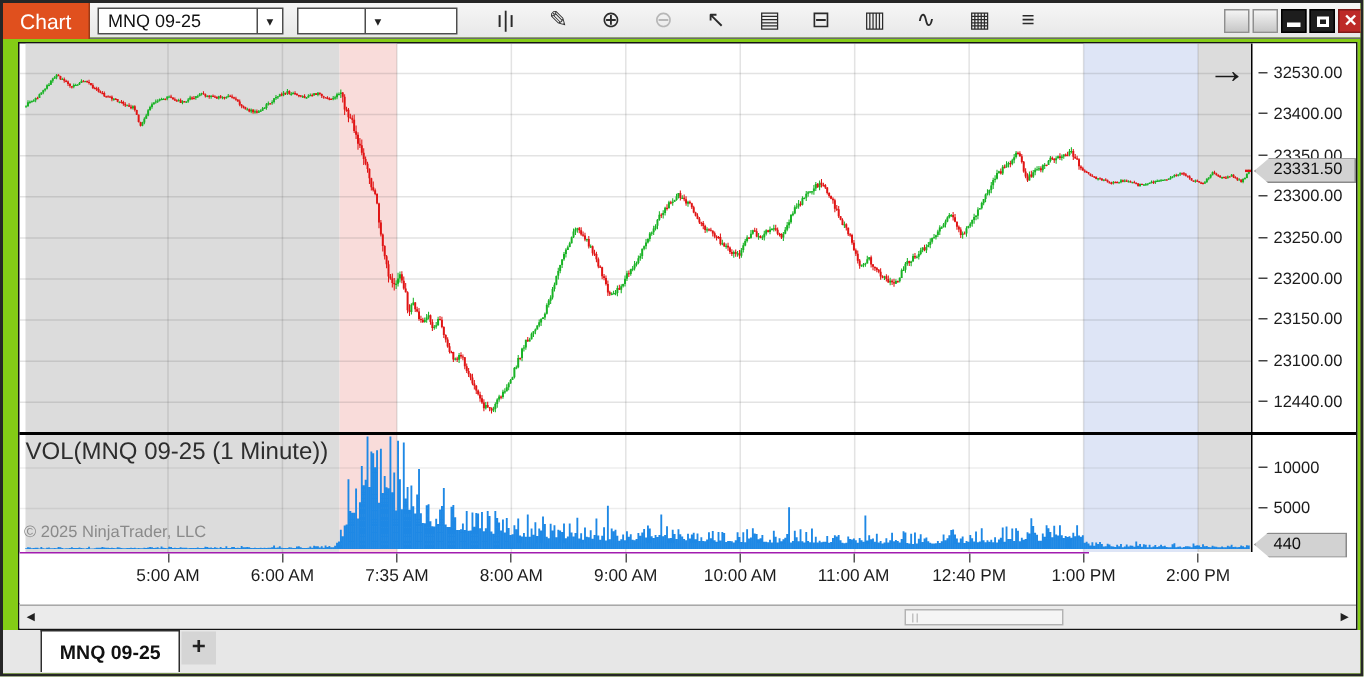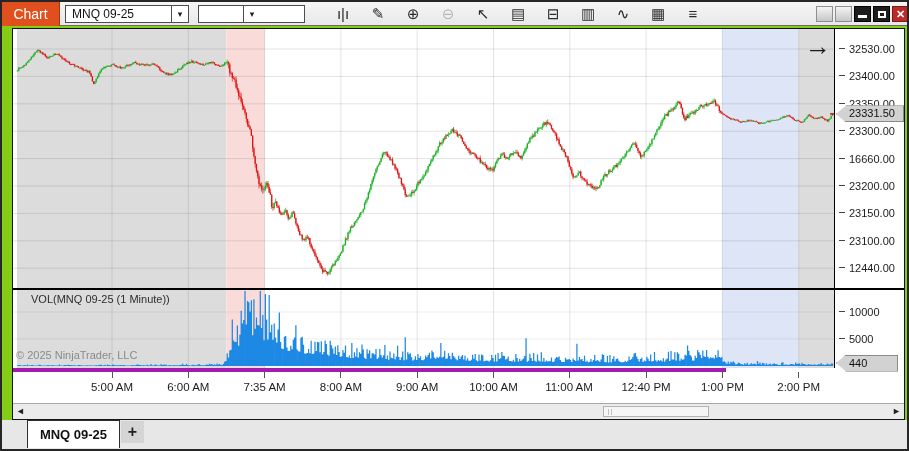--- a/index.html
+++ b/index.html
@@ -7,41 +7,41 @@
   .window{position:relative;width:909px;height:451px;background:#84cc16;border:2px solid #262626;overflow:hidden;}
   
   .toolbar{position:absolute;left:0;top:0;width:905px;height:24px;background:linear-gradient(#f6f6f6,#e8e8e8);border-bottom:1px solid #6b6b6b;}
   .chart-tab{position:absolute;left:0;top:0;width:58px;height:24px;background:#e0501e;color:#fff;font-size:14px;display:flex;align-items:center;justify-content:center;border-right:1px solid #9c3a16;}
   .dd{position:absolute;top:3px;height:18px;background:#fff;border:1px solid #4d4d4d;font-size:12px;color:#111;display:flex;align-items:center;}
   .dd .txt{flex:1;padding-left:6px;white-space:nowrap;overflow:hidden;}
   .dd .chev{width:17px;height:100%;border-left:1px solid #4d4d4d;display:flex;align-items:center;justify-content:center;font-size:9px;color:#222;}
   .dd-instrument{left:63px;width:124px;}
   .dd-interval{left:196px;width:107px;flex-direction:column;}
   .tbicons{position:absolute;left:329px;top:1px;height:22px;display:flex;align-items:center;}
-  .tbicon{width:24px;margin-right:11px;text-align:center;font-size:15px;color:#2a2a2a;cursor:pointer;line-height:22px;}
+  .tbicon{width:24px;margin-right:11px;font-size:15px;color:#2a2a2a;cursor:pointer;line-height:22px;}
   .tbicon.dis{color:#b7b7b7;}
   .winbtns{position:absolute;left:812px;top:4px;display:flex;}
   .wb{width:17px;height:16px;margin-left:2px;border:1px solid #8f8f8f;background:linear-gradient(#f4f4f4,#c7c7c7);position:relative;}
   .wb.dark{background:#1d1d1d;border-color:#000;}
   .wb.red{background:#bd2a28;border-color:#7e1a19;color:#fff;font-size:11px;font-weight:bold;text-align:center;line-height:14px;}
   .wb .minbar{position:absolute;left:3px;bottom:3px;width:9px;height:3px;background:#fff;}
   .wb .maxbox{position:absolute;left:4px;top:4px;width:8px;height:7px;border:2px solid #fff;}
   
   .content{position:absolute;left:10px;top:26px;width:893px;height:392px;border:1px solid #141414;background:#fff;}
   .plot{position:absolute;left:0;top:0;width:821px;height:339px;}
   .paxis{position:absolute;left:821px;top:0;width:70px;height:339px;border-left:1px solid #000;background:#fff;}
   .sep{position:absolute;left:0;top:259px;width:891px;height:2px;background:#000;}
   .alabel{position:absolute;font-size:11px;color:#1c1c1c;white-space:nowrap;}
   .alabel .dash{position:absolute;left:4px;top:5px;width:6px;height:1px;background:#444;}
   .alabel .tx{position:absolute;left:14px;top:0;}
   .badge{position:absolute;left:1px;height:17px;background:#d2d2d2;color:#101010;font-size:11px;line-height:17px;padding-left:13px;clip-path:polygon(0 50%,10px 0,100% 0,100% 100%,10px 100%);box-shadow:inset 0 0 0 1px #8a8a8a;}
-  .vol-label{position:absolute;left:4px;top:264px;font-size:11px;color:#2d2d2d;padding-left:14px;}
+  .vol-label{position:absolute;left:4px;top:264px;font-size:16px;color:#2d2d2d;}
   .copyright{position:absolute;left:3px;top:320px;font-size:11px;color:#8a8a8a;text-align:center;}
   .goend{position:absolute;left:790px;top:3px;width:30px;height:30px;font-size:26px;color:#1b1b1b;line-height:28px;text-align:center;cursor:pointer;}
-  .taxis{position:absolute;left:0;top:339px;width:713px;height:34px;background:#fff;border-top:4px solid #a21caf;}
+  .taxis{position:absolute;left:0;top:339px;width:713px;height:34px;background:#fff;border-top:1px solid #a21caf;}
   .ttick{position:absolute;top:0;width:1px;height:6px;background:#555;}
   .tlab{position:absolute;top:9px;width:64px;text-align:center;font-size:11.5px;color:#1c1c1c;}
   .scroll{position:absolute;left:0;top:374px;width:891px;height:16px;background:#ebebeb;border-top:1px solid #a8a8a8;}
   .sarrow{position:absolute;top:2px;font-size:9px;color:#222;cursor:pointer;}
   .thumb{position:absolute;left:590px;top:2px;width:106px;height:11px;background:#f5f5f5;border:1px solid #b3b3b3;cursor:pointer;}
   .thumb i{position:absolute;top:2px;width:1px;height:6px;background:#c2c2c2;}
   
   .tabbar{position:absolute;left:0;top:418px;width:905px;height:29px;background:#e7e7e7;}
   .doc-tab{position:absolute;left:25px;top:0;width:93px;height:28px;background:#fff;border:1px solid #2e2e2e;border-bottom:none;font-size:13px;font-weight:bold;color:#111;display:flex;align-items:center;justify-content:center;cursor:pointer;}
   .add-tab{position:absolute;left:119px;top:1px;width:23px;height:22px;background:#d5d5d5;font-size:16px;font-weight:bold;color:#222;text-align:center;line-height:22px;cursor:pointer;}
@@ -138,21 +138,21 @@
         <div class="alabel" style="top: 68.8px; left: 0px;">
           <span class="dash"></span>
           <span class="tx">23350.00</span>
         </div>
         <div class="alabel" style="top: 96.2px; left: 0px;">
           <span class="dash"></span>
           <span class="tx">23300.00</span>
         </div>
         <div class="alabel" style="top: 123.6px; left: 0px;">
           <span class="dash"></span>
-          <span class="tx">16660.00</span>
+          <span class="tx">23250.00</span>
         </div>
         <div class="alabel" style="top: 151px; left: 0px;">
           <span class="dash"></span>
           <span class="tx">23200.00</span>
         </div>
         <div class="alabel" style="top: 178.4px; left: 0px;">
           <span class="dash"></span>
           <span class="tx">23150.00</span>
         </div>
         <div class="alabel" style="top: 205.8px; left: 0px;">

